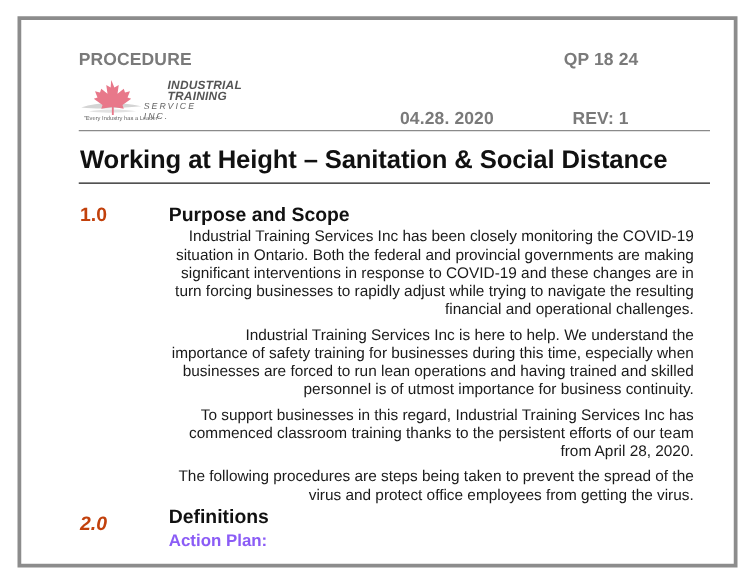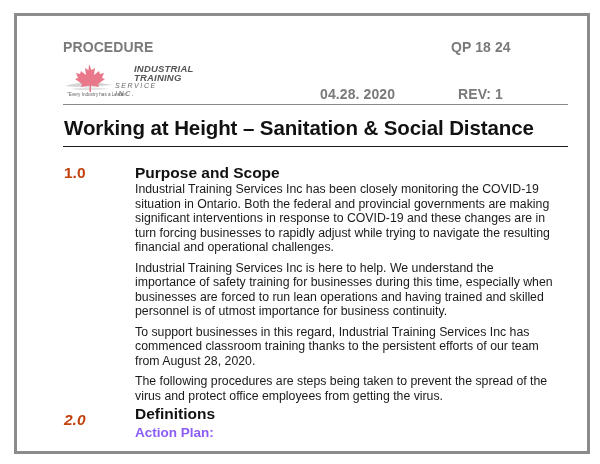--- a/index.html
+++ b/index.html
@@ -102,20 +102,21 @@
       white-space: nowrap;
     }
     .body-wrap {
       position: absolute;
       left: 118px;
       top: 166px;
       width: 420px;
       font-size: 12.3px;
       line-height: 14.6px;
       color: #1a1a1a;
+      text-align: right;
     }
     .body-wrap p {
       margin: 0 0 5.6px 0;
     }
     .sub-title {
       position: absolute;
       left: 118px;
       font-size: 13.5px;
       font-weight: bold;
       color: #8b5cf6;
@@ -151,21 +152,21 @@
 
   <div class="title">Working at Height – Sanitation &amp; Social Distance</div>
   <div class="rule-black" style="top:130px;"></div>
 
   <div class="sec-num" style="top:148px;">1.0</div>
   <div class="sec-title" style="top:148px;">Purpose and Scope</div>
 
   <div class="body-wrap">
     <p>Industrial Training Services Inc has been closely monitoring the COVID-19 situation in Ontario.  Both the federal and provincial governments are making significant interventions in response to COVID-19 and these changes are in turn forcing businesses to rapidly adjust while trying to navigate the resulting financial and operational challenges.</p>
     <p>Industrial Training Services Inc is here to help. We understand the importance of safety training for businesses during this time, especially when businesses are forced to run lean operations and having trained and skilled personnel is of utmost importance for business continuity.</p>
-    <p>To support businesses in this regard, Industrial Training Services Inc has commenced classroom training thanks to the persistent efforts of our team from August 28, 2020.</p>
+    <p>To support businesses in this regard, Industrial Training Services Inc has commenced classroom training thanks to the persistent efforts of our team from April 28, 2020.</p>
     <p>The following procedures are steps being taken to prevent the spread of the virus and protect office employees from getting the virus.</p>
   </div>
 
   <div class="sec-num" style="top:395px;font-style:italic;">2.0</div>
   <div class="sec-title" style="top:389px;">Definitions</div>
   <div class="sub-title" style="top:409px;">Action Plan:</div>
 
 </div>
 
 </body></html>

